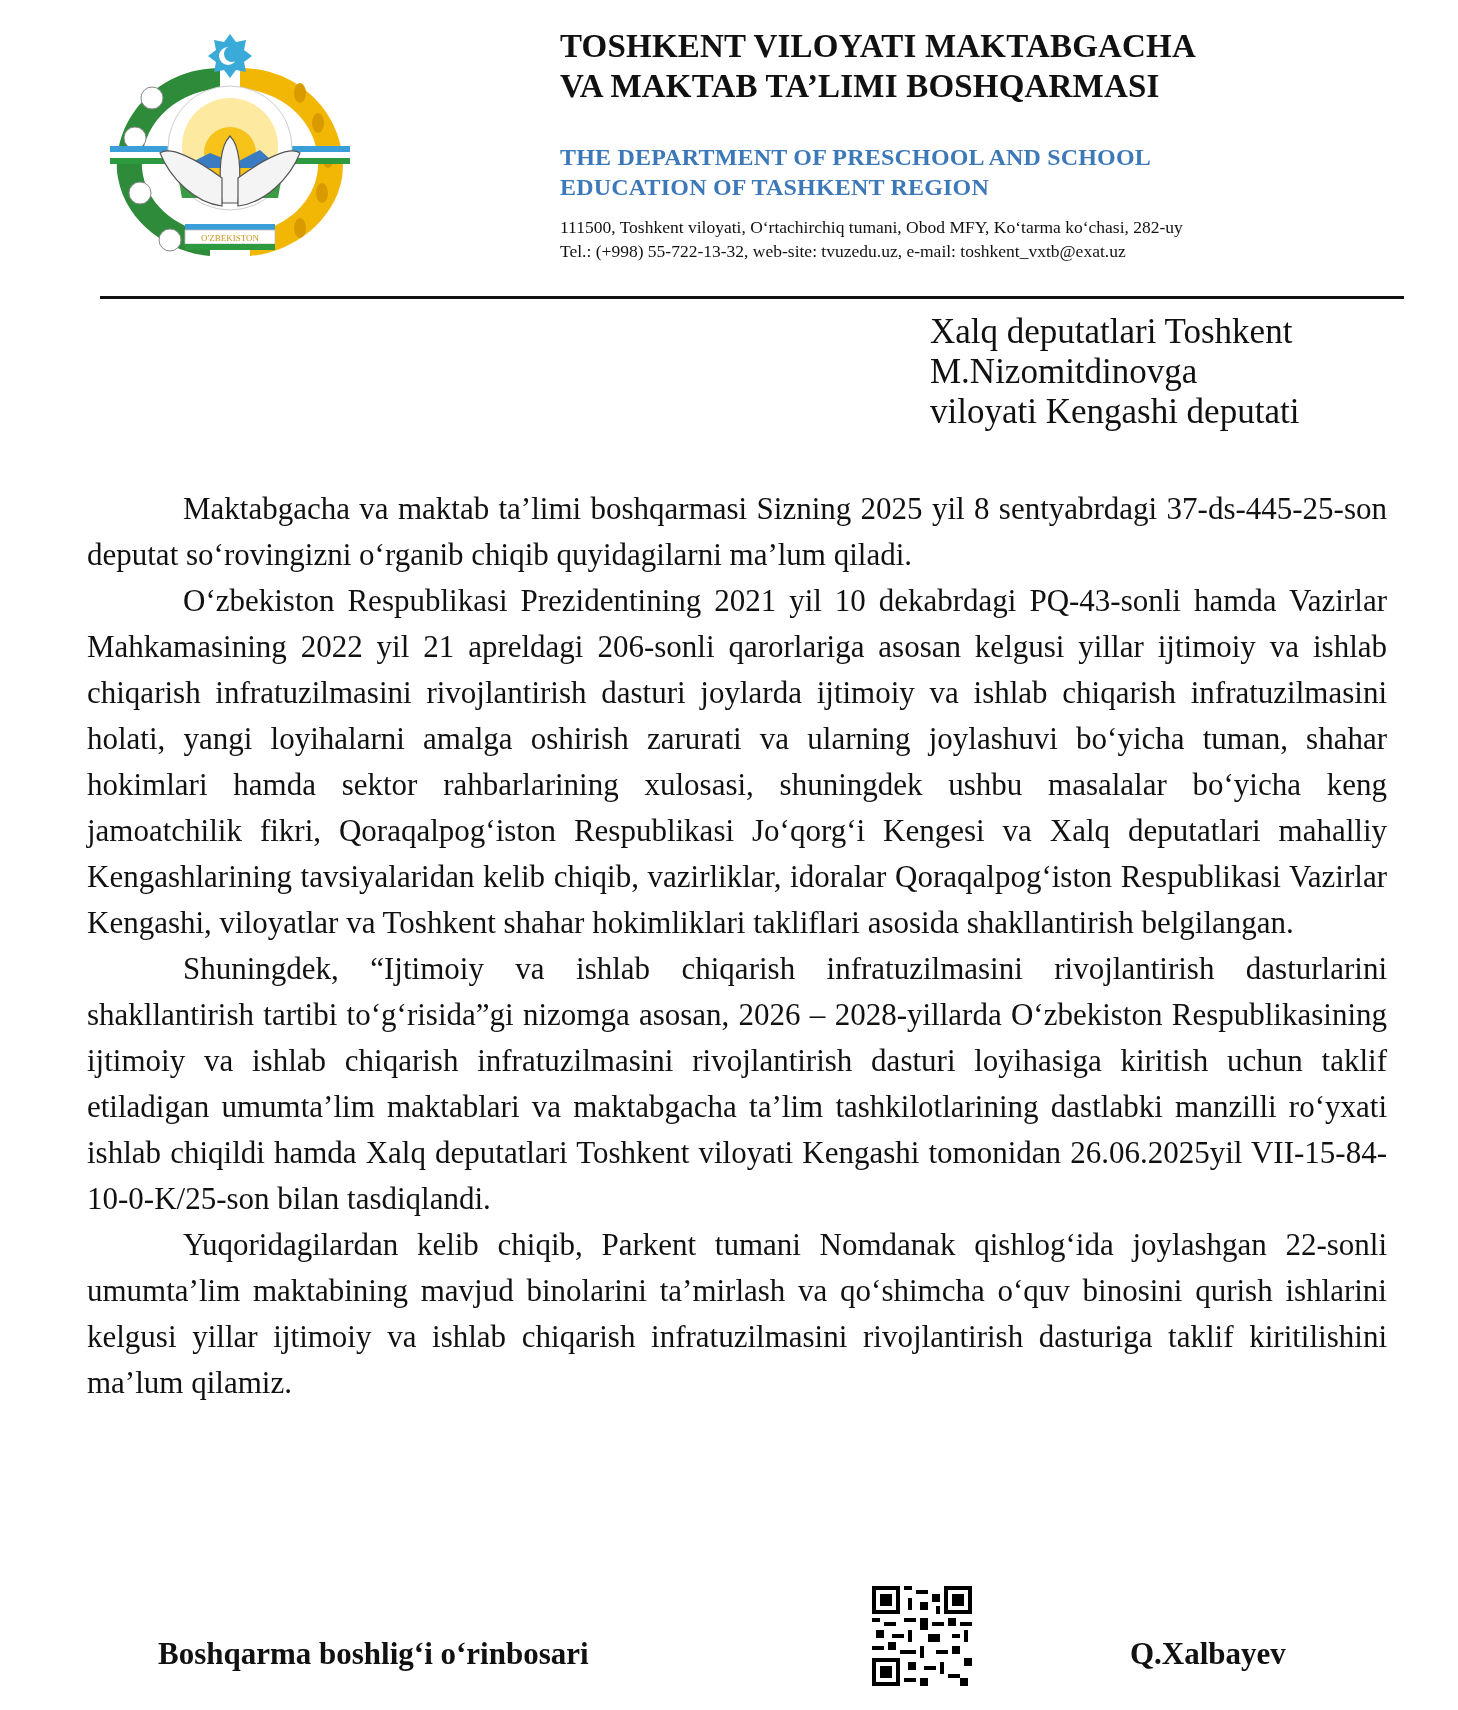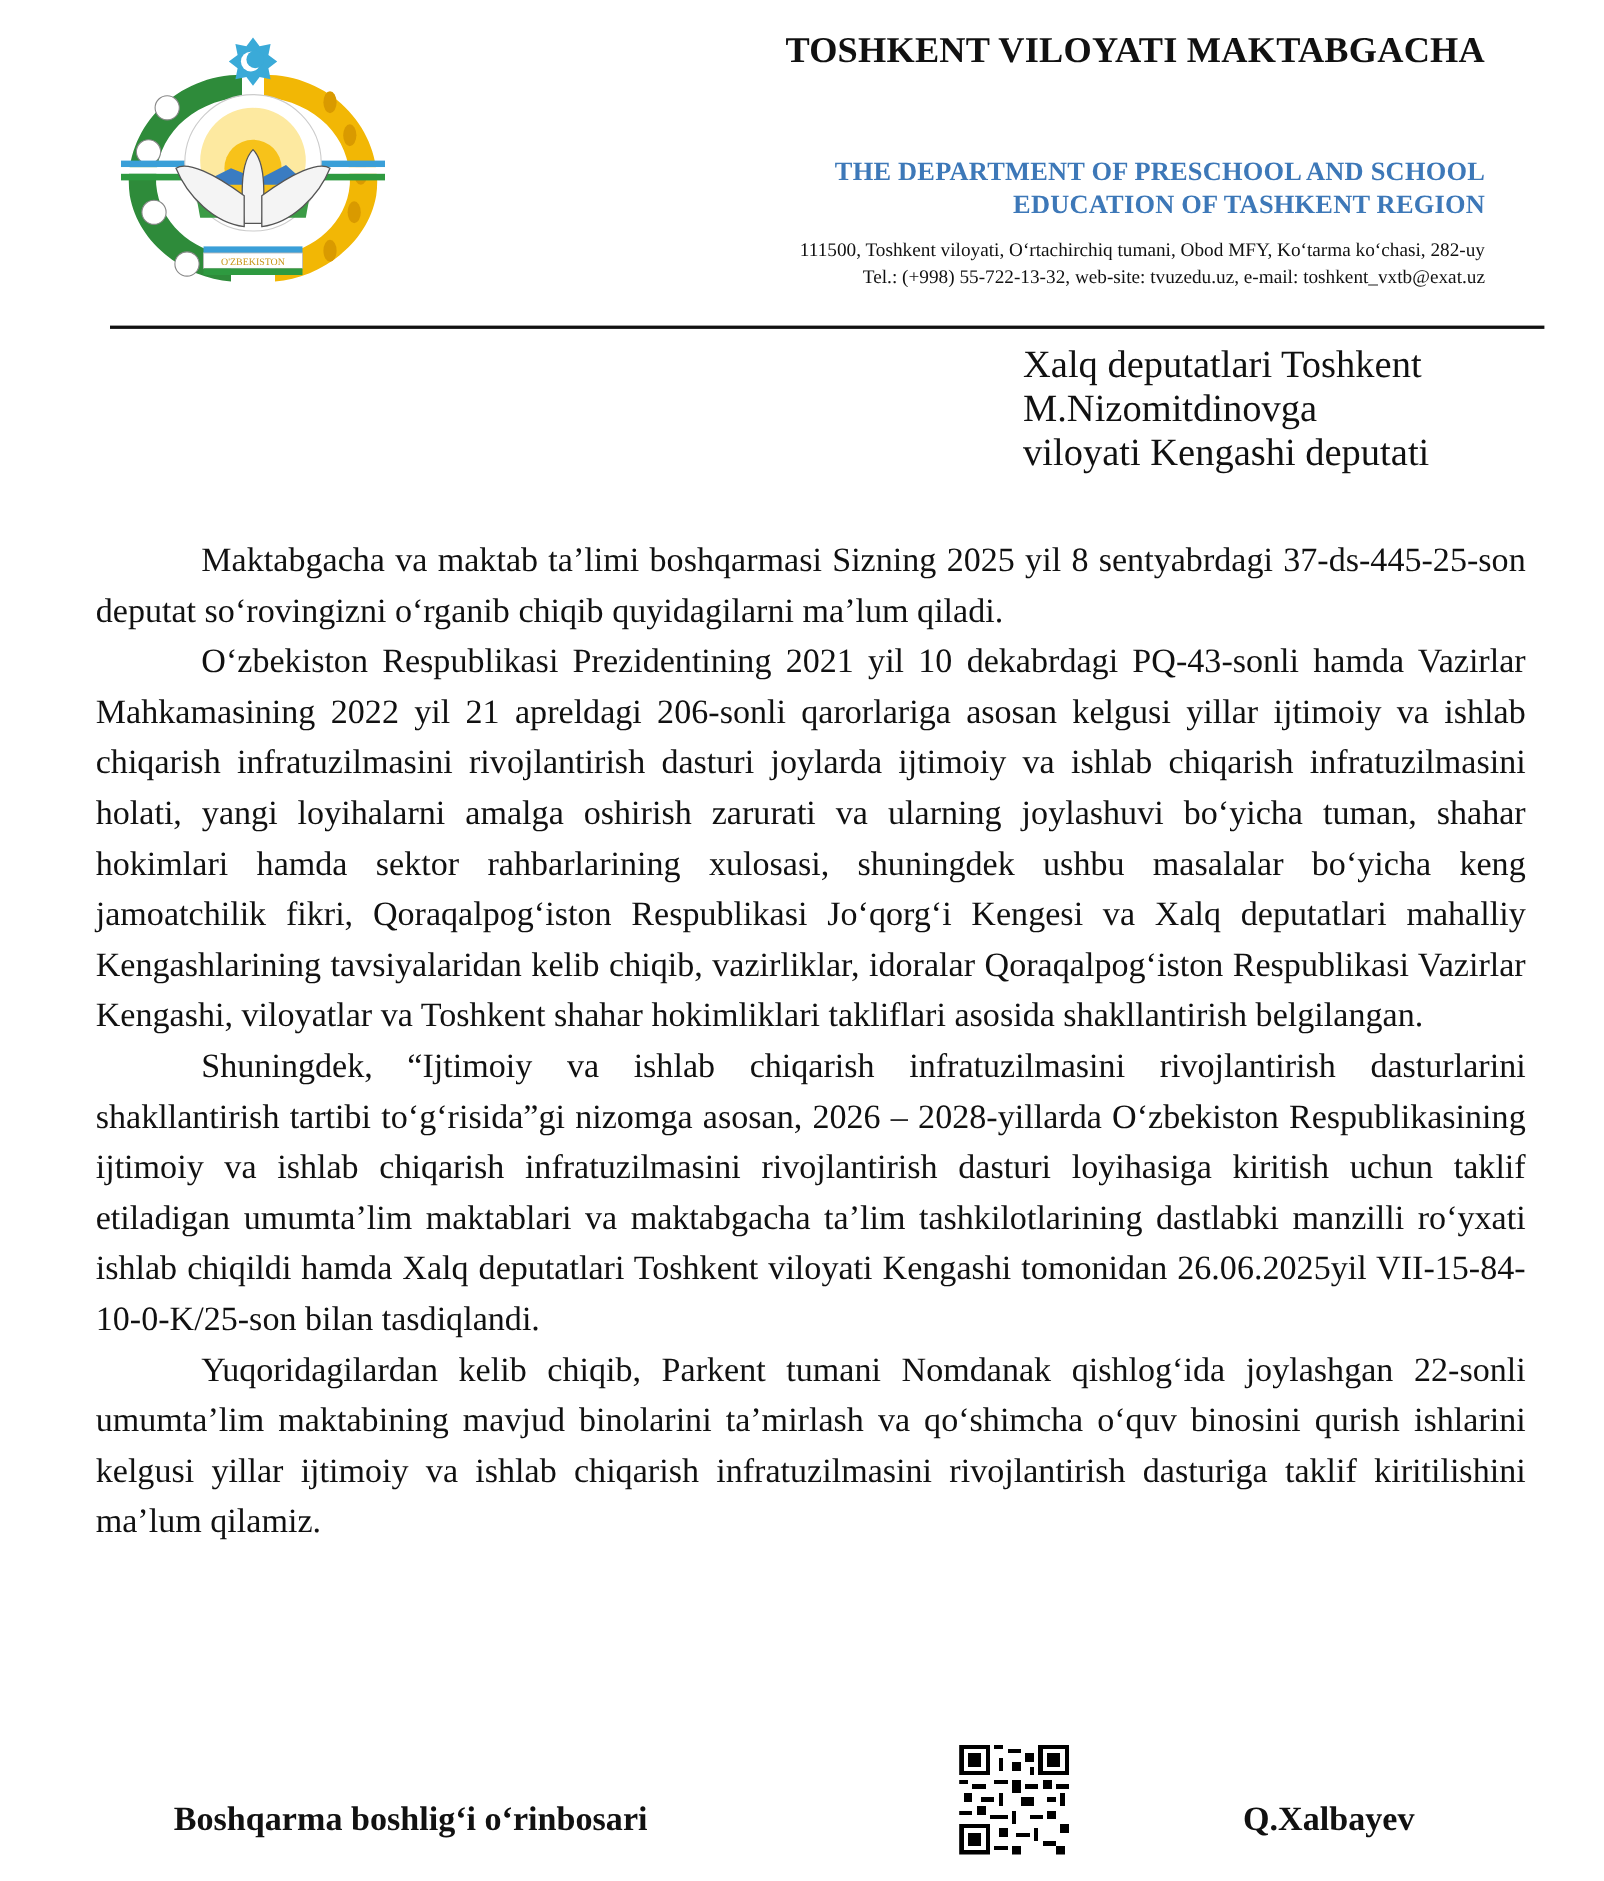--- a/index.html
+++ b/index.html
@@ -1,21 +1,21 @@
 <!DOCTYPE html>
 <html><head>
   <meta charset="utf-8">
   <style>
     html, body { margin: 0; padding: 0; background: #ffffff; }
     body {
       width: 1458px; height: 1710px; position: relative; overflow: hidden;
       font-family: "Liberation Serif", serif; color: #111;
     }
     .emblem { position: absolute; left: 100px; top: 28px; width: 260px; height: 245px; }
-    .hdr { position: absolute; left: 560px; width: 790px; text-align: right; }
+    .hdr { position: absolute; left: 560px; width: 790px; text-align: left; }
     .hdr-uz {
       top: 26px; font-weight: bold; font-size: 33px; line-height: 40px; letter-spacing: 0.2px;
     }
     .hdr-en {
       top: 142px; font-size: 24px; line-height: 30px; color: #3d78b8; letter-spacing: 0.2px; font-weight: bold;
     }
     .hdr-addr {
       top: 215px; font-size: 17.5px; line-height: 24px;
     }
     .rule { position: absolute; left: 100px; top: 296px; width: 1304px; height: 3px; background: #111; }
@@ -84,20 +84,21 @@
 
     <rect x="85" y="196" width="90" height="6" fill="#3a9fd8"></rect>
     <rect x="85" y="202" width="90" height="14" fill="#fff" stroke="#bbb" stroke-width="0.8"></rect>
     <rect x="85" y="216" width="90" height="6" fill="#2e9a40"></rect>
     <text x="130" y="213" text-anchor="middle" font-family="Liberation Serif, serif" font-size="9" fill="#c8961b">O'ZBEKISTON</text>
   </svg>
 </div>
 
 <div class="hdr hdr-uz">
   <div>TOSHKENT VILOYATI MAKTABGACHA</div>
+  <div>VA MAKTAB TA’LIMI BOSHQARMASI</div>
 </div>
 <div class="hdr hdr-en">
   <div>THE DEPARTMENT OF PRESCHOOL AND SCHOOL</div>
   <div>EDUCATION OF TASHKENT REGION</div>
 </div>
 <div class="hdr hdr-addr">
   <div>111500, Toshkent viloyati, O‘rtachirchiq tumani, Obod MFY, Ko‘tarma ko‘chasi, 282-uy</div>
   <div>Tel.: (+998) 55-722-13-32, web-site: tvuzedu.uz, e-mail: toshkent_vxtb@exat.uz</div>
 </div>
 

